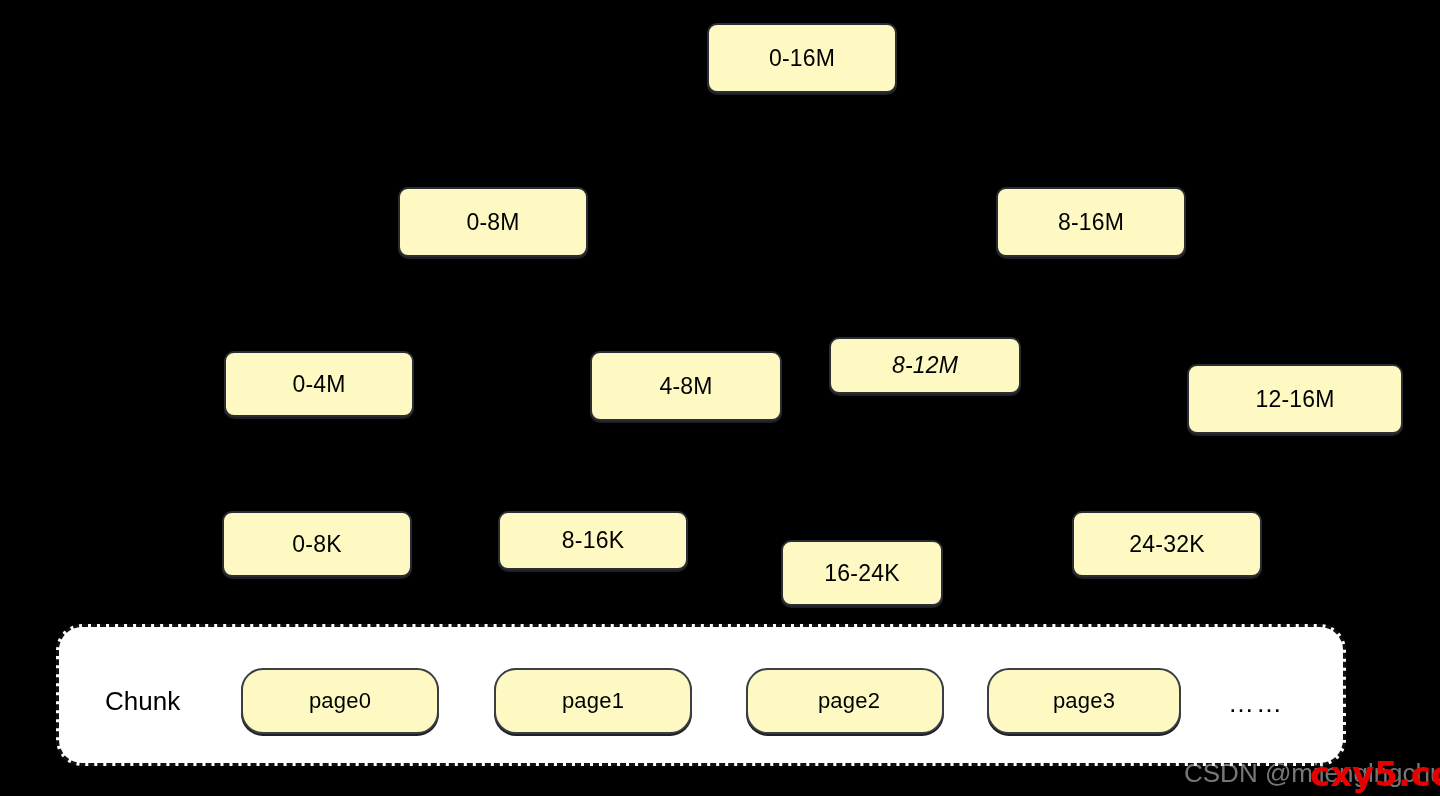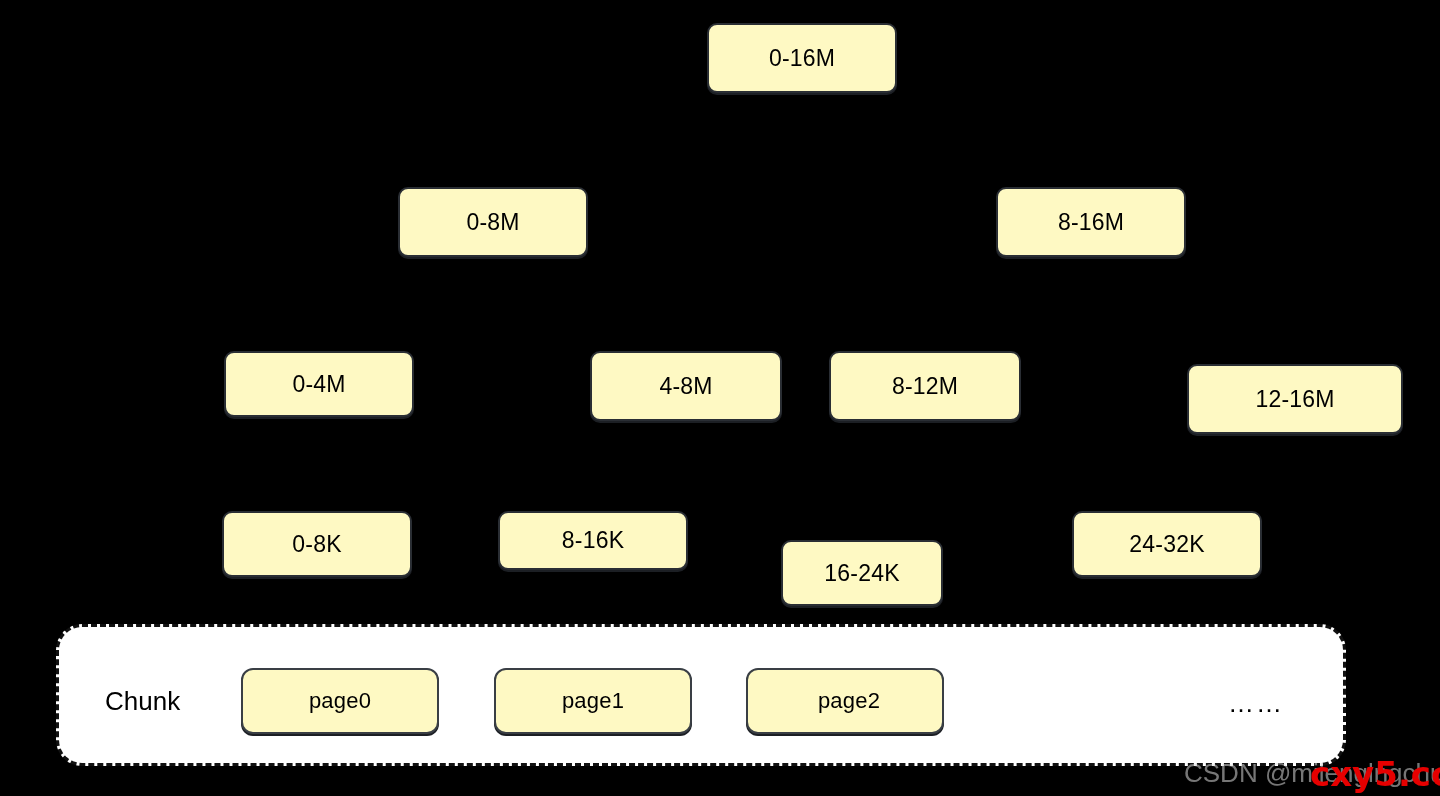--- a/index.html
+++ b/index.html
@@ -26,21 +26,21 @@
     align-items: center;
     justify-content: center;
     color: #000000;
     font-size: 23px;
     font-weight: 400;
     letter-spacing: 0.2px;
     line-height: 1;
     white-space: nowrap;
   }
   .node.page {
-    border-radius: 12px;
+    border-radius: 22px;
     border: 2px solid #3a3f45;
     font-size: 22px;
   }
   .chunk-container {
     position: absolute;
     box-sizing: border-box;
     background: #ffffff;
     border: 3px dashed #111111;
     border-radius: 26px;
   }
@@ -94,21 +94,21 @@
   <div class="node" style="left: 996px; top: 187px; width: 190px; height: 70px;">
     <span>8-16M</span>
   </div>
 
   <div class="node" style="left: 224px; top: 351px; width: 190px; height: 66px;">
     <span>0-4M</span>
   </div>
   <div class="node" style="left: 590px; top: 351px; width: 192px; height: 70px;">
     <span>4-8M</span>
   </div>
-  <div class="node" style="left: 829px; top: 351px; width: 192px; height: 70px;">
+  <div class="node" style="left: 829px; top: 337px; width: 192px; height: 57px; font-style: italic;">
     <span>8-12M</span>
   </div>
   <div class="node" style="left: 1187px; top: 364px; width: 216px; height: 70px;">
     <span>12-16M</span>
   </div>
 
   <div class="node" style="left: 222px; top: 511px; width: 190px; height: 66px;">
     <span>0-8K</span>
   </div>
   <div class="node" style="left: 498px; top: 511px; width: 190px; height: 59px;">
@@ -127,19 +127,22 @@
 
   <div class="node page" style="left: 241px; top: 668px; width: 198px; height: 66px;">
     <span>page0</span>
   </div>
   <div class="node page" style="left: 494px; top: 668px; width: 198px; height: 66px;">
     <span>page1</span>
   </div>
   <div class="node page" style="left: 746px; top: 668px; width: 198px; height: 66px; padding-left: 8px;">
     <span>page2</span>
   </div>
+  <div class="node page" style="left: 987px; top: 668px; width: 194px; height: 66px;">
+    <span>page3</span>
+  </div>
 
   <div class="ellipsis" style="left: 1228px; top: 690px;">……</div>
 
   <div class="watermark-csdn" style="left: 1184px; top: 760px;">CSDN @milenglngchu</div>
   <div class="watermark-cxy" style="left: 1310px; top: 757px;">cxy5.com</div>
 
 </div>
 
 </body></html>

